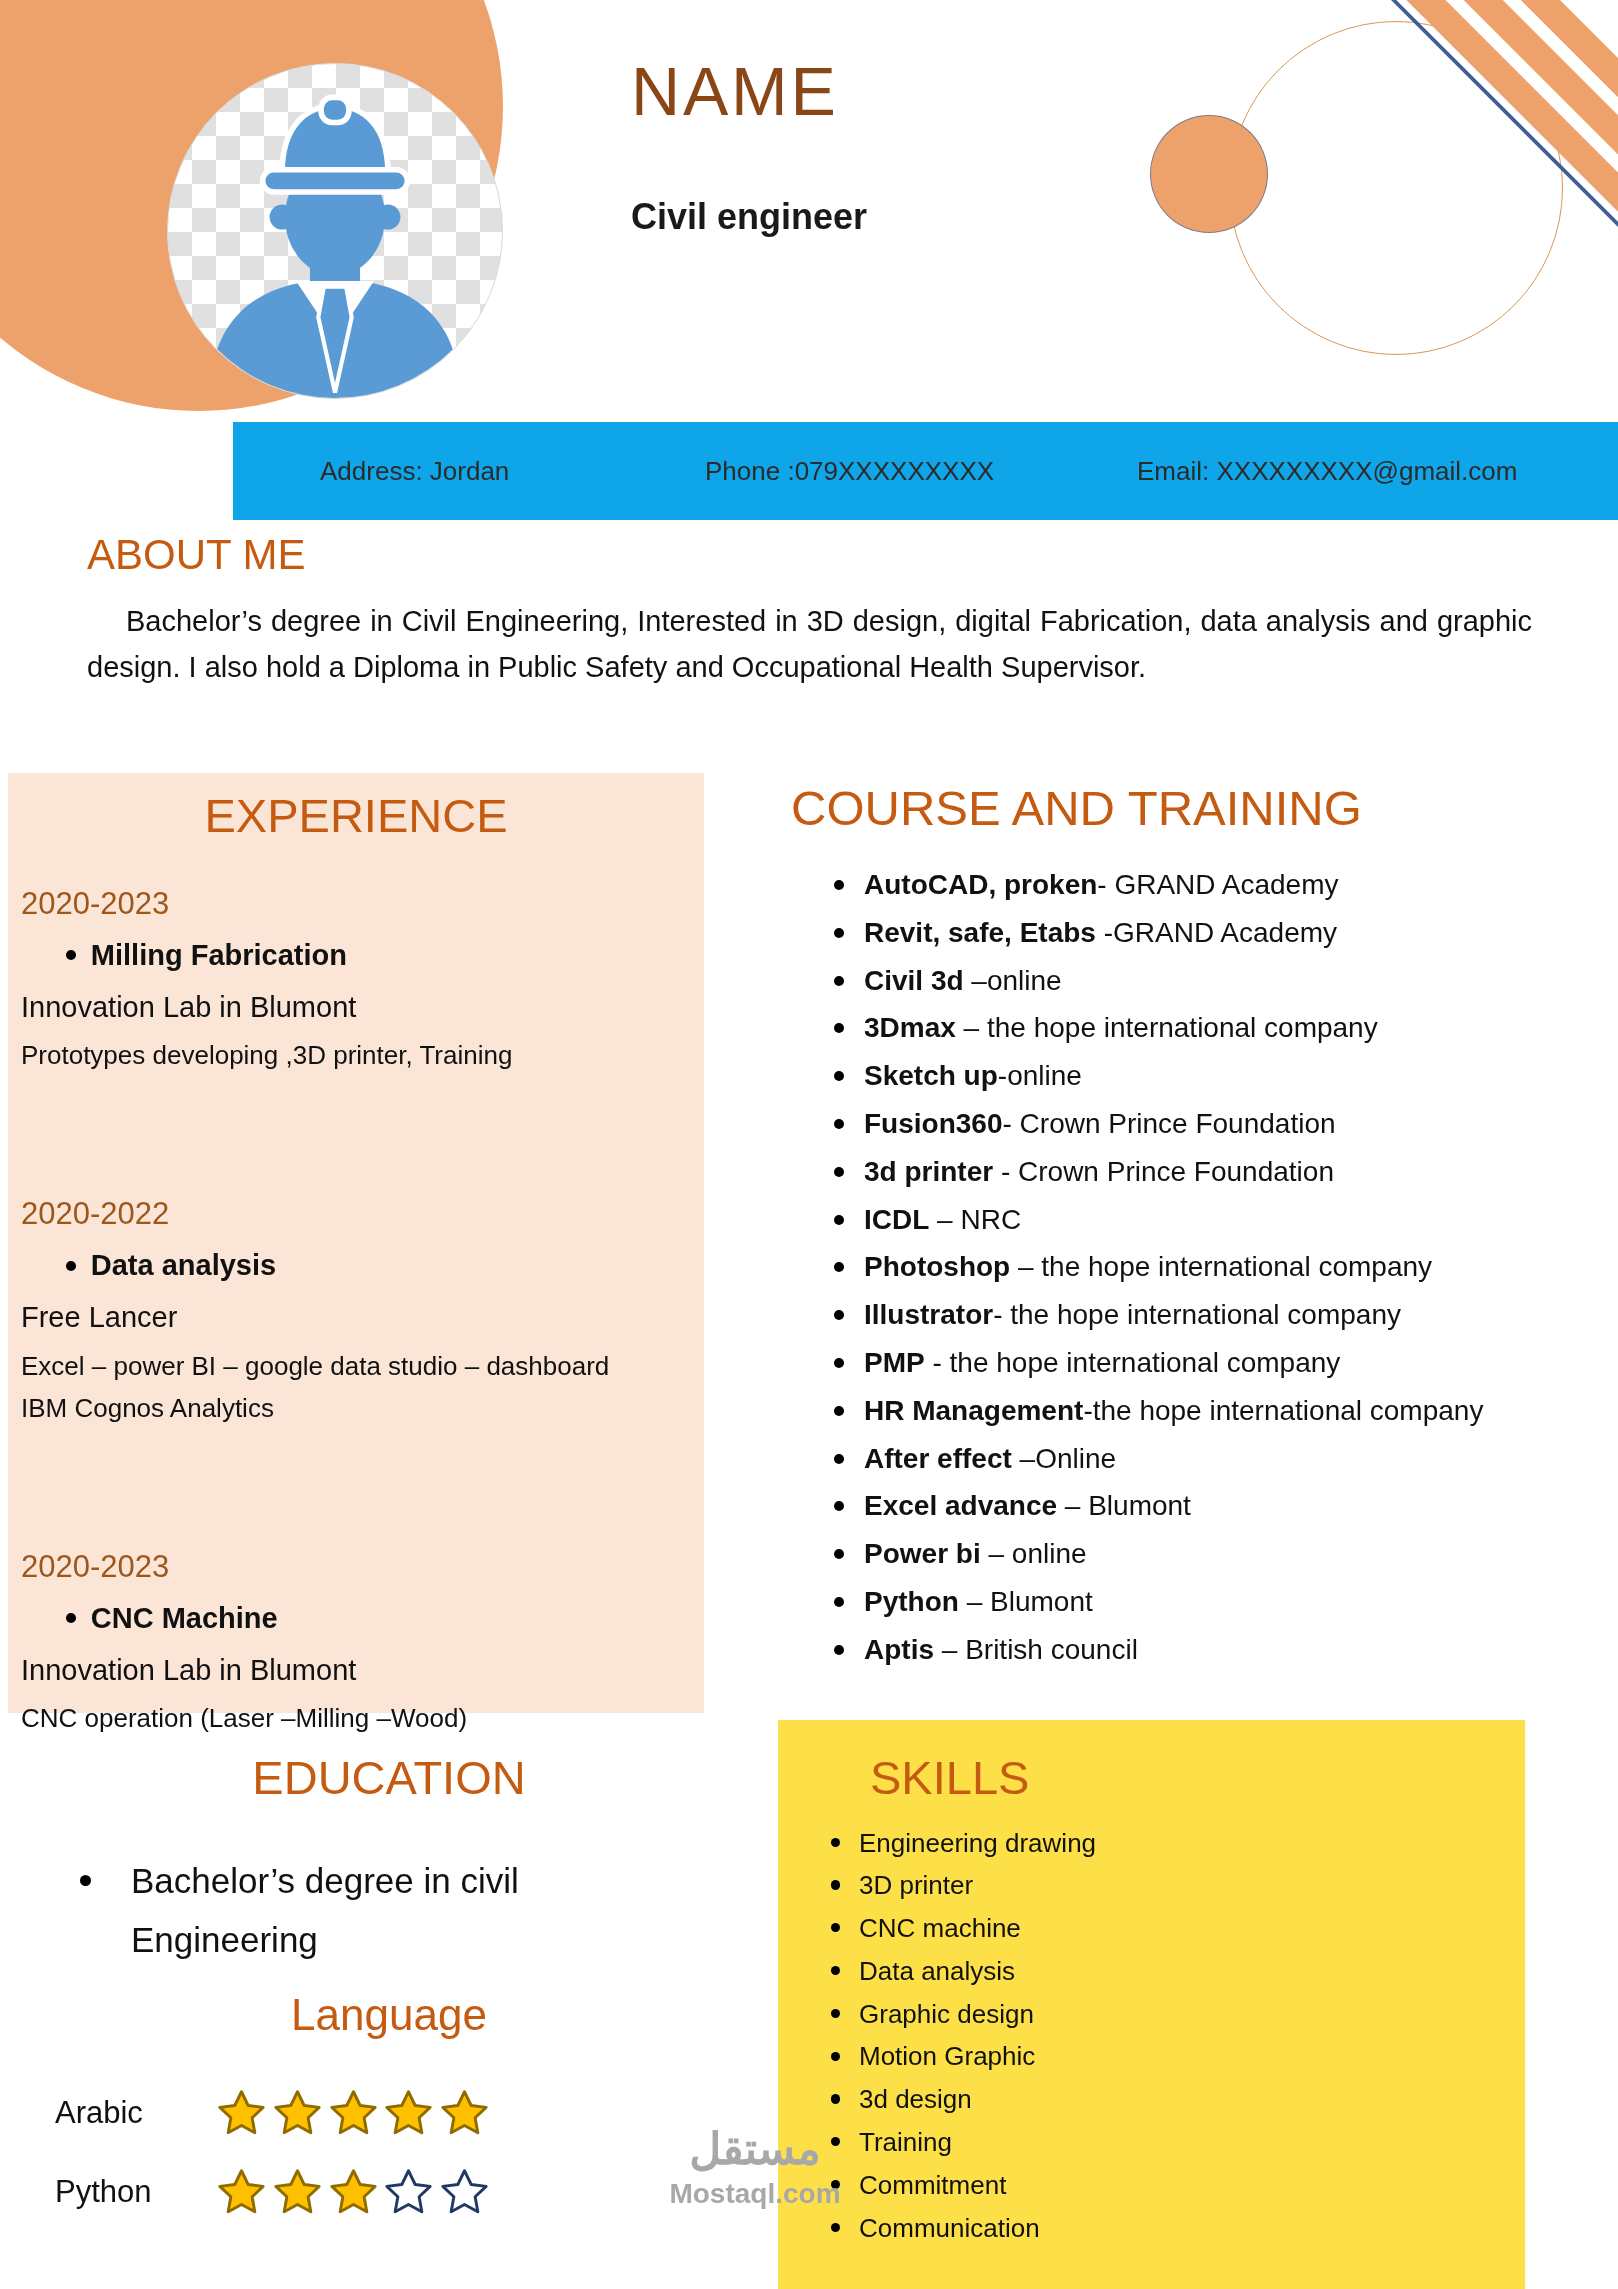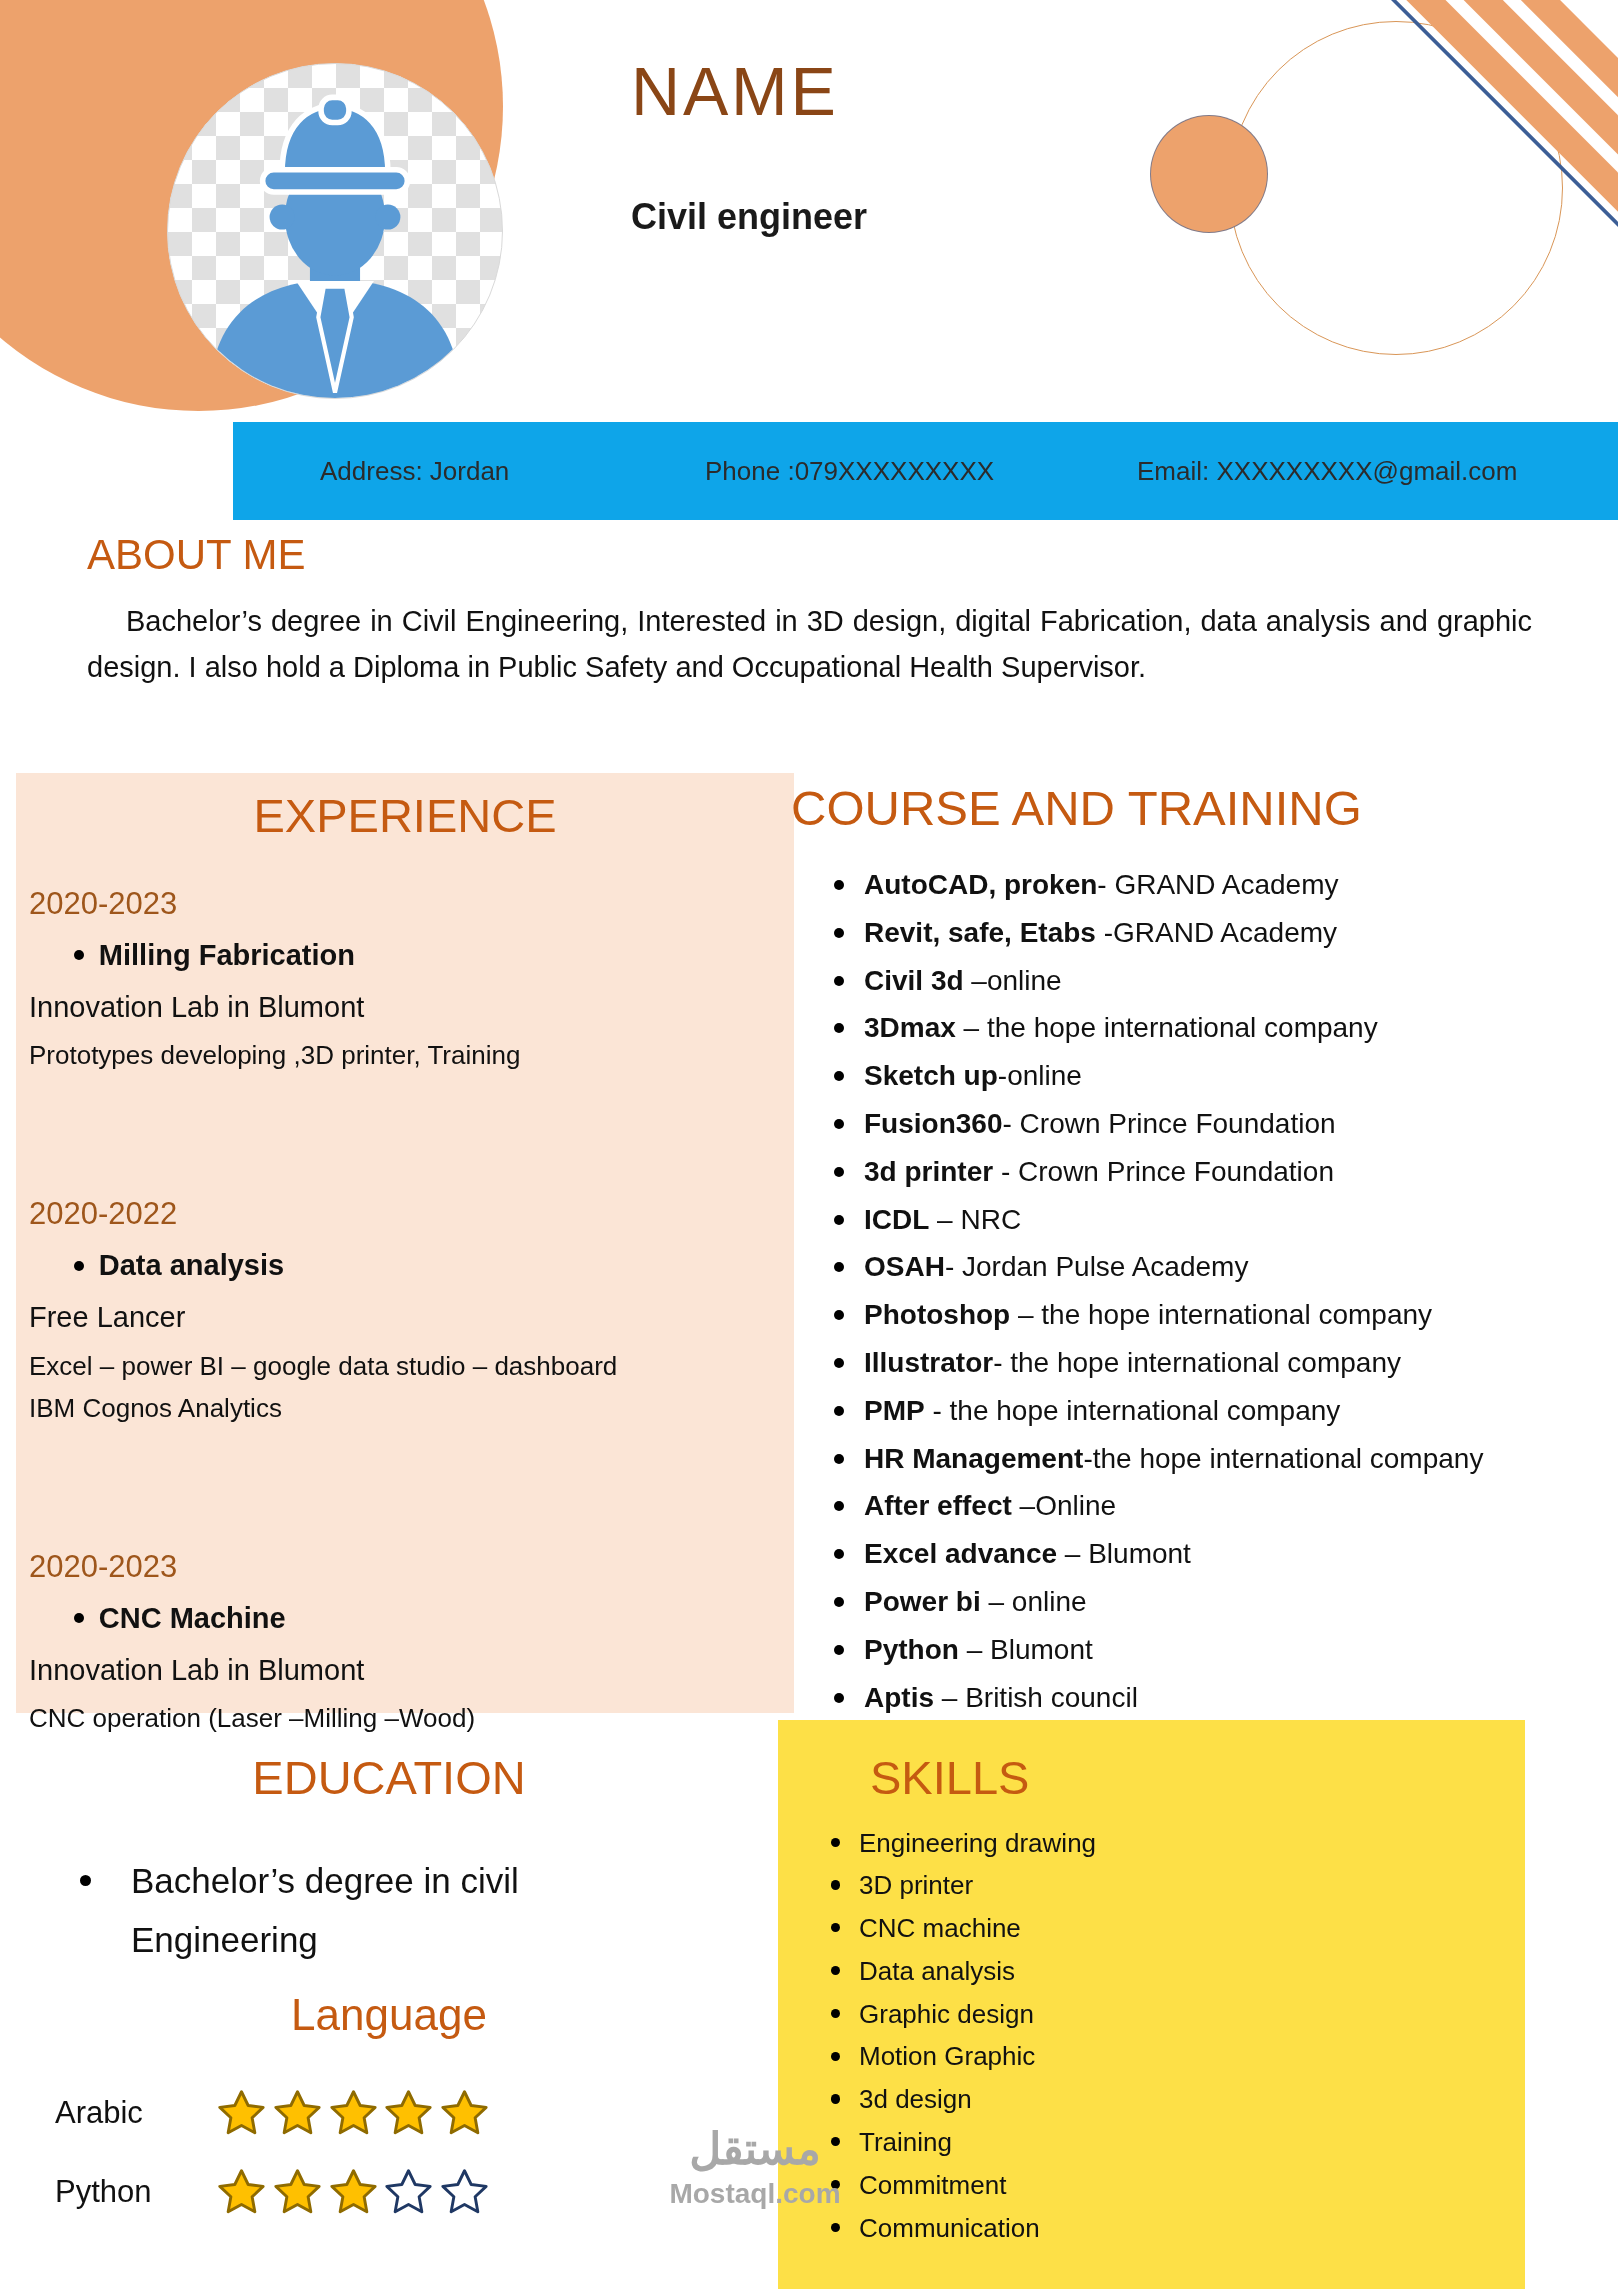--- a/index.html
+++ b/index.html
@@ -65,21 +65,21 @@
     position:absolute;left:87px;top:531px;
     font-size:42px;color:#C55A11;font-weight:400;
   }
   .about-text{
     position:absolute;left:87px;top:598px;width:1445px;
     font-size:29px;line-height:46px;text-align:justify;color:#111;
     text-indent:39px;margin:0;
   }
   
   .exp-block{
-    position:absolute;left:16px;top:773px;width:778px;height:940px;
+    position:absolute;left:8px;top:773px;width:696px;height:940px;
     background:#FBE5D6;box-sizing:border-box;padding-top:14.8px;
   }
   .sec-h{
     font-size:47px;color:#C55A11;font-weight:400;line-height:55px;margin:0;
   }
   .exp-h{text-align:center;}
   .exp-body{padding:0 33px 0 13px;}
   .exp-entry{margin-top:41px;}
   .exp-entry + .exp-entry{margin-top:118px;}
   .exp-period{font-size:31px;color:#9E561B;line-height:39px;}
@@ -233,21 +233,20 @@
     <div class="sec-h course-h">COURSE AND TRAINING</div>
     <ul class="course-list">
         <li><b>AutoCAD, proken</b><span>-  GRAND Academy</span></li>
         <li><b>Revit, safe, Etabs</b><span> -GRAND Academy</span></li>
         <li><b>Civil 3d</b><span> –online</span></li>
         <li><b>3Dmax</b><span> – the hope international company</span></li>
         <li><b>Sketch up</b><span>-online</span></li>
         <li><b>Fusion360</b><span>- Crown Prince Foundation</span></li>
         <li><b>3d printer</b><span> -  Crown Prince Foundation</span></li>
         <li><b>ICDL</b><span> – NRC</span></li>
-        <li><b>OSAH</b><span>- Jordan Pulse Academy</span></li>
         <li><b>Photoshop</b><span> – the hope international company</span></li>
         <li><b>Illustrator</b><span>- the hope international company</span></li>
         <li><b>PMP</b><span> - the hope international company</span></li>
         <li><b>HR Management</b><span>-the hope international company</span></li>
         <li><b>After effect</b><span> –Online</span></li>
         <li><b>Excel advance</b><span> – Blumont</span></li>
         <li><b>Power bi</b><span> – online</span></li>
         <li><b>Python</b><span> – Blumont</span></li>
         <li><b>Aptis</b><span> – British council</span></li>
       </ul>

